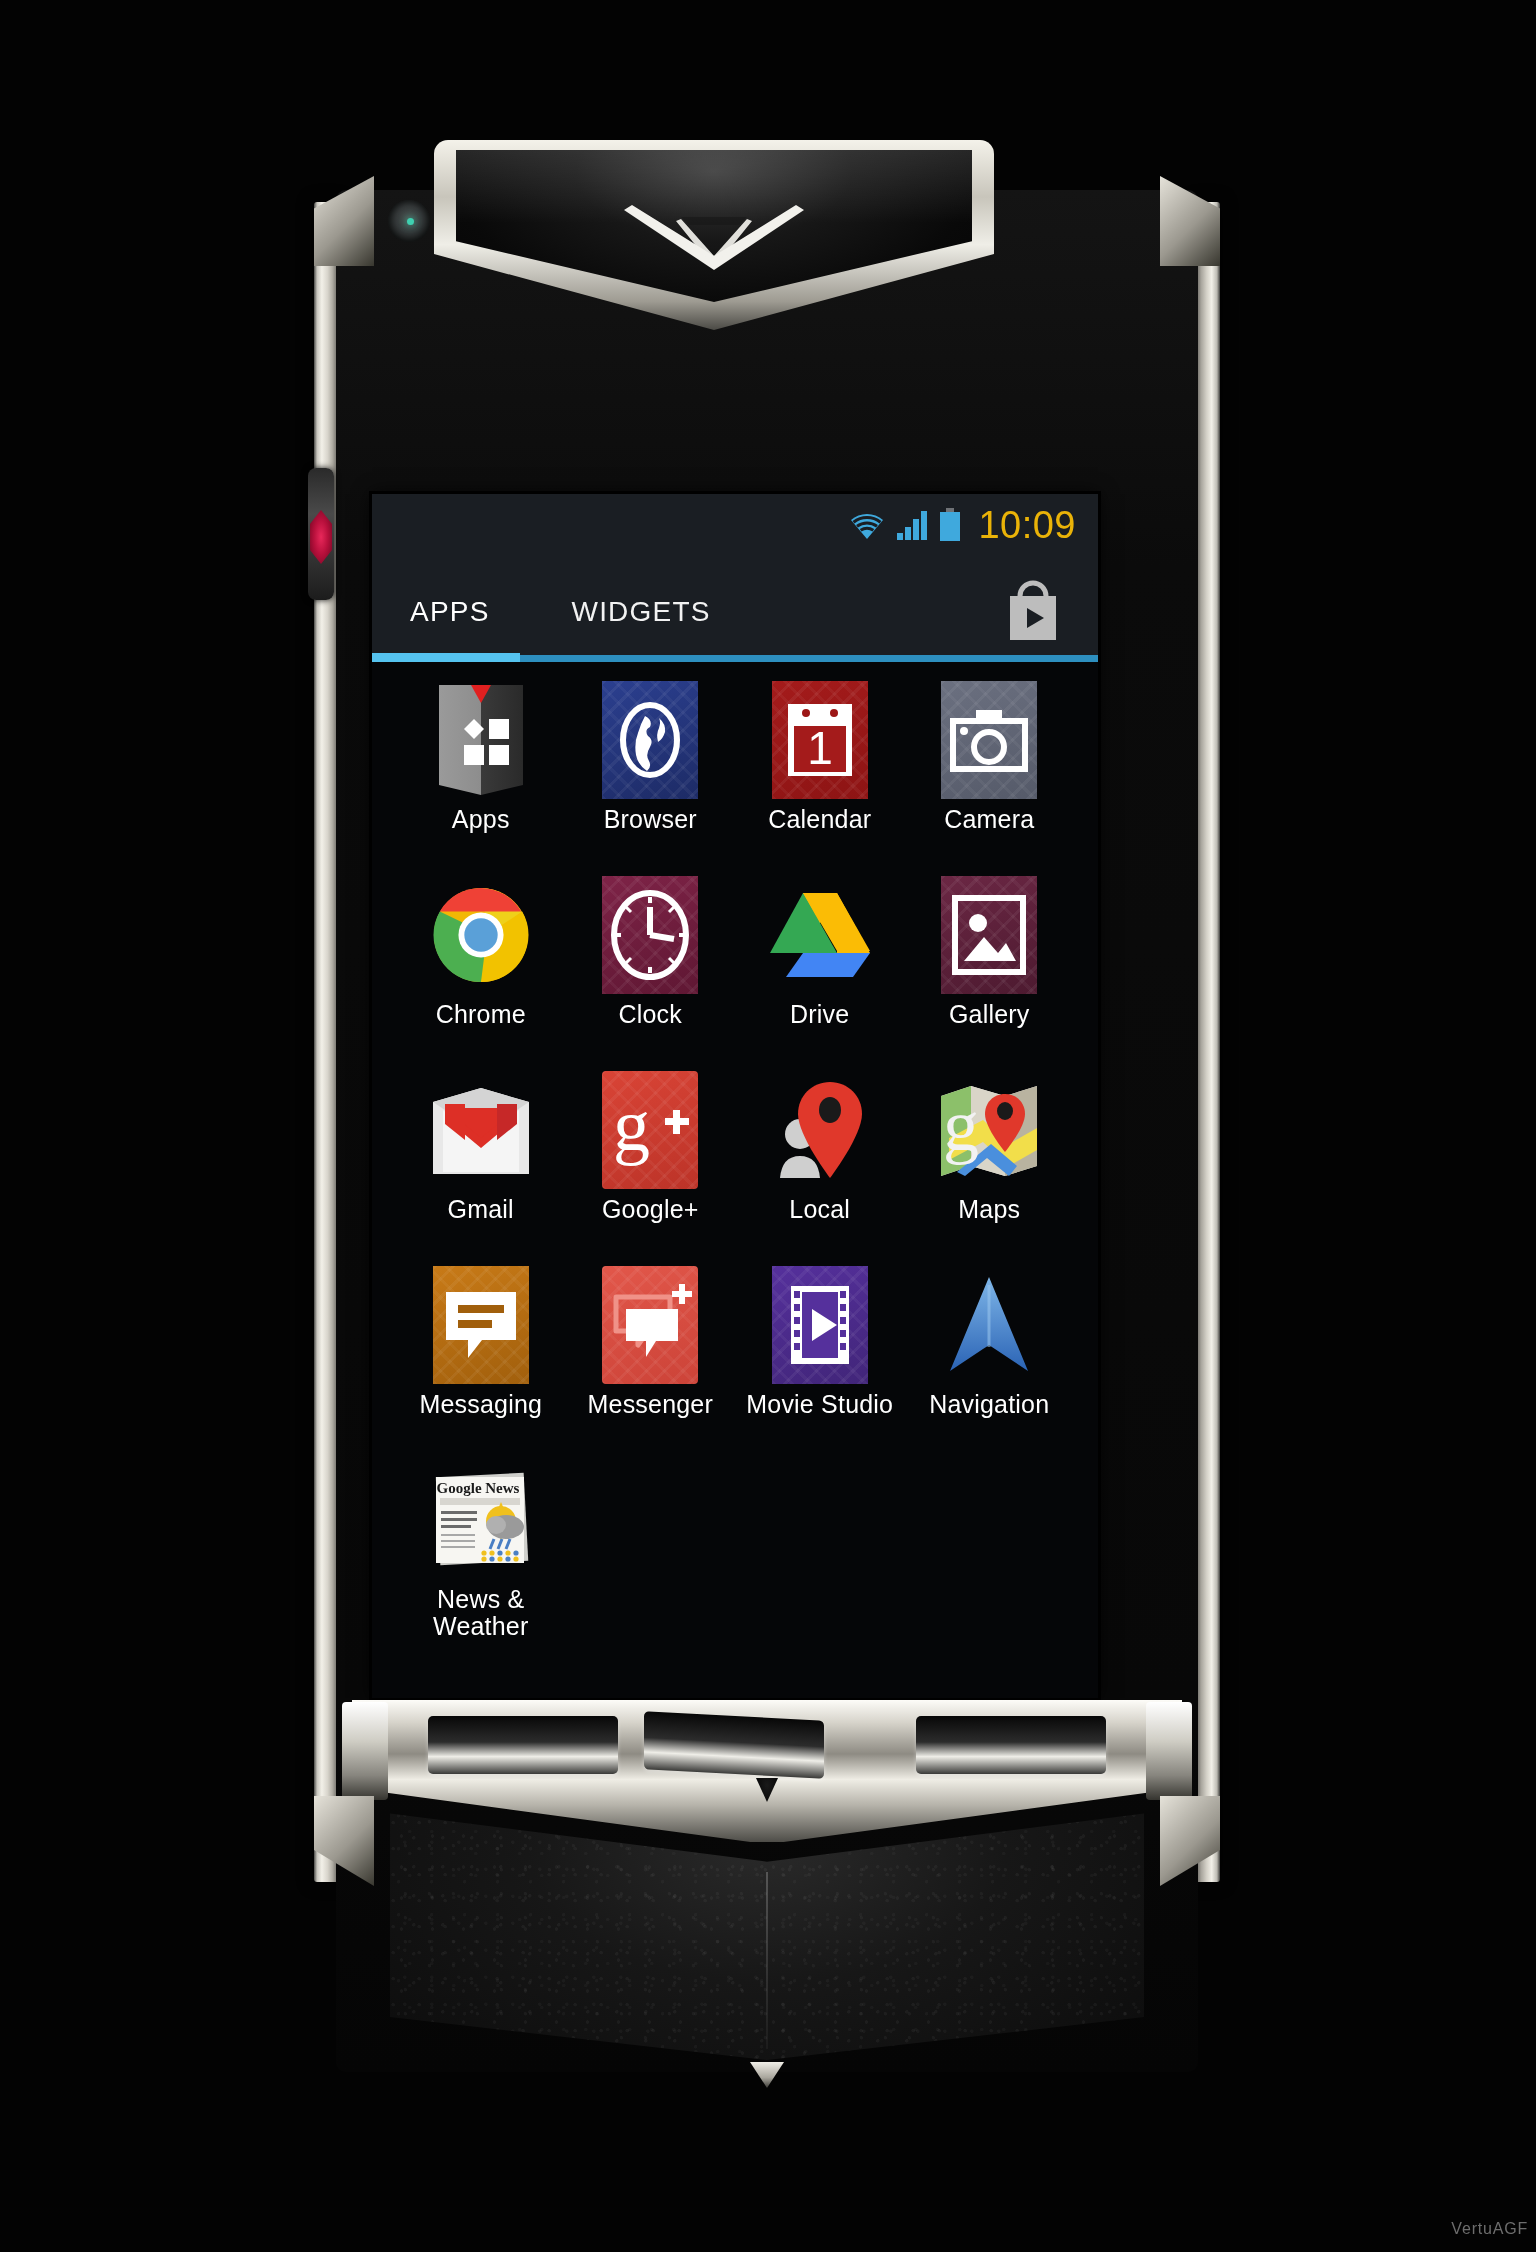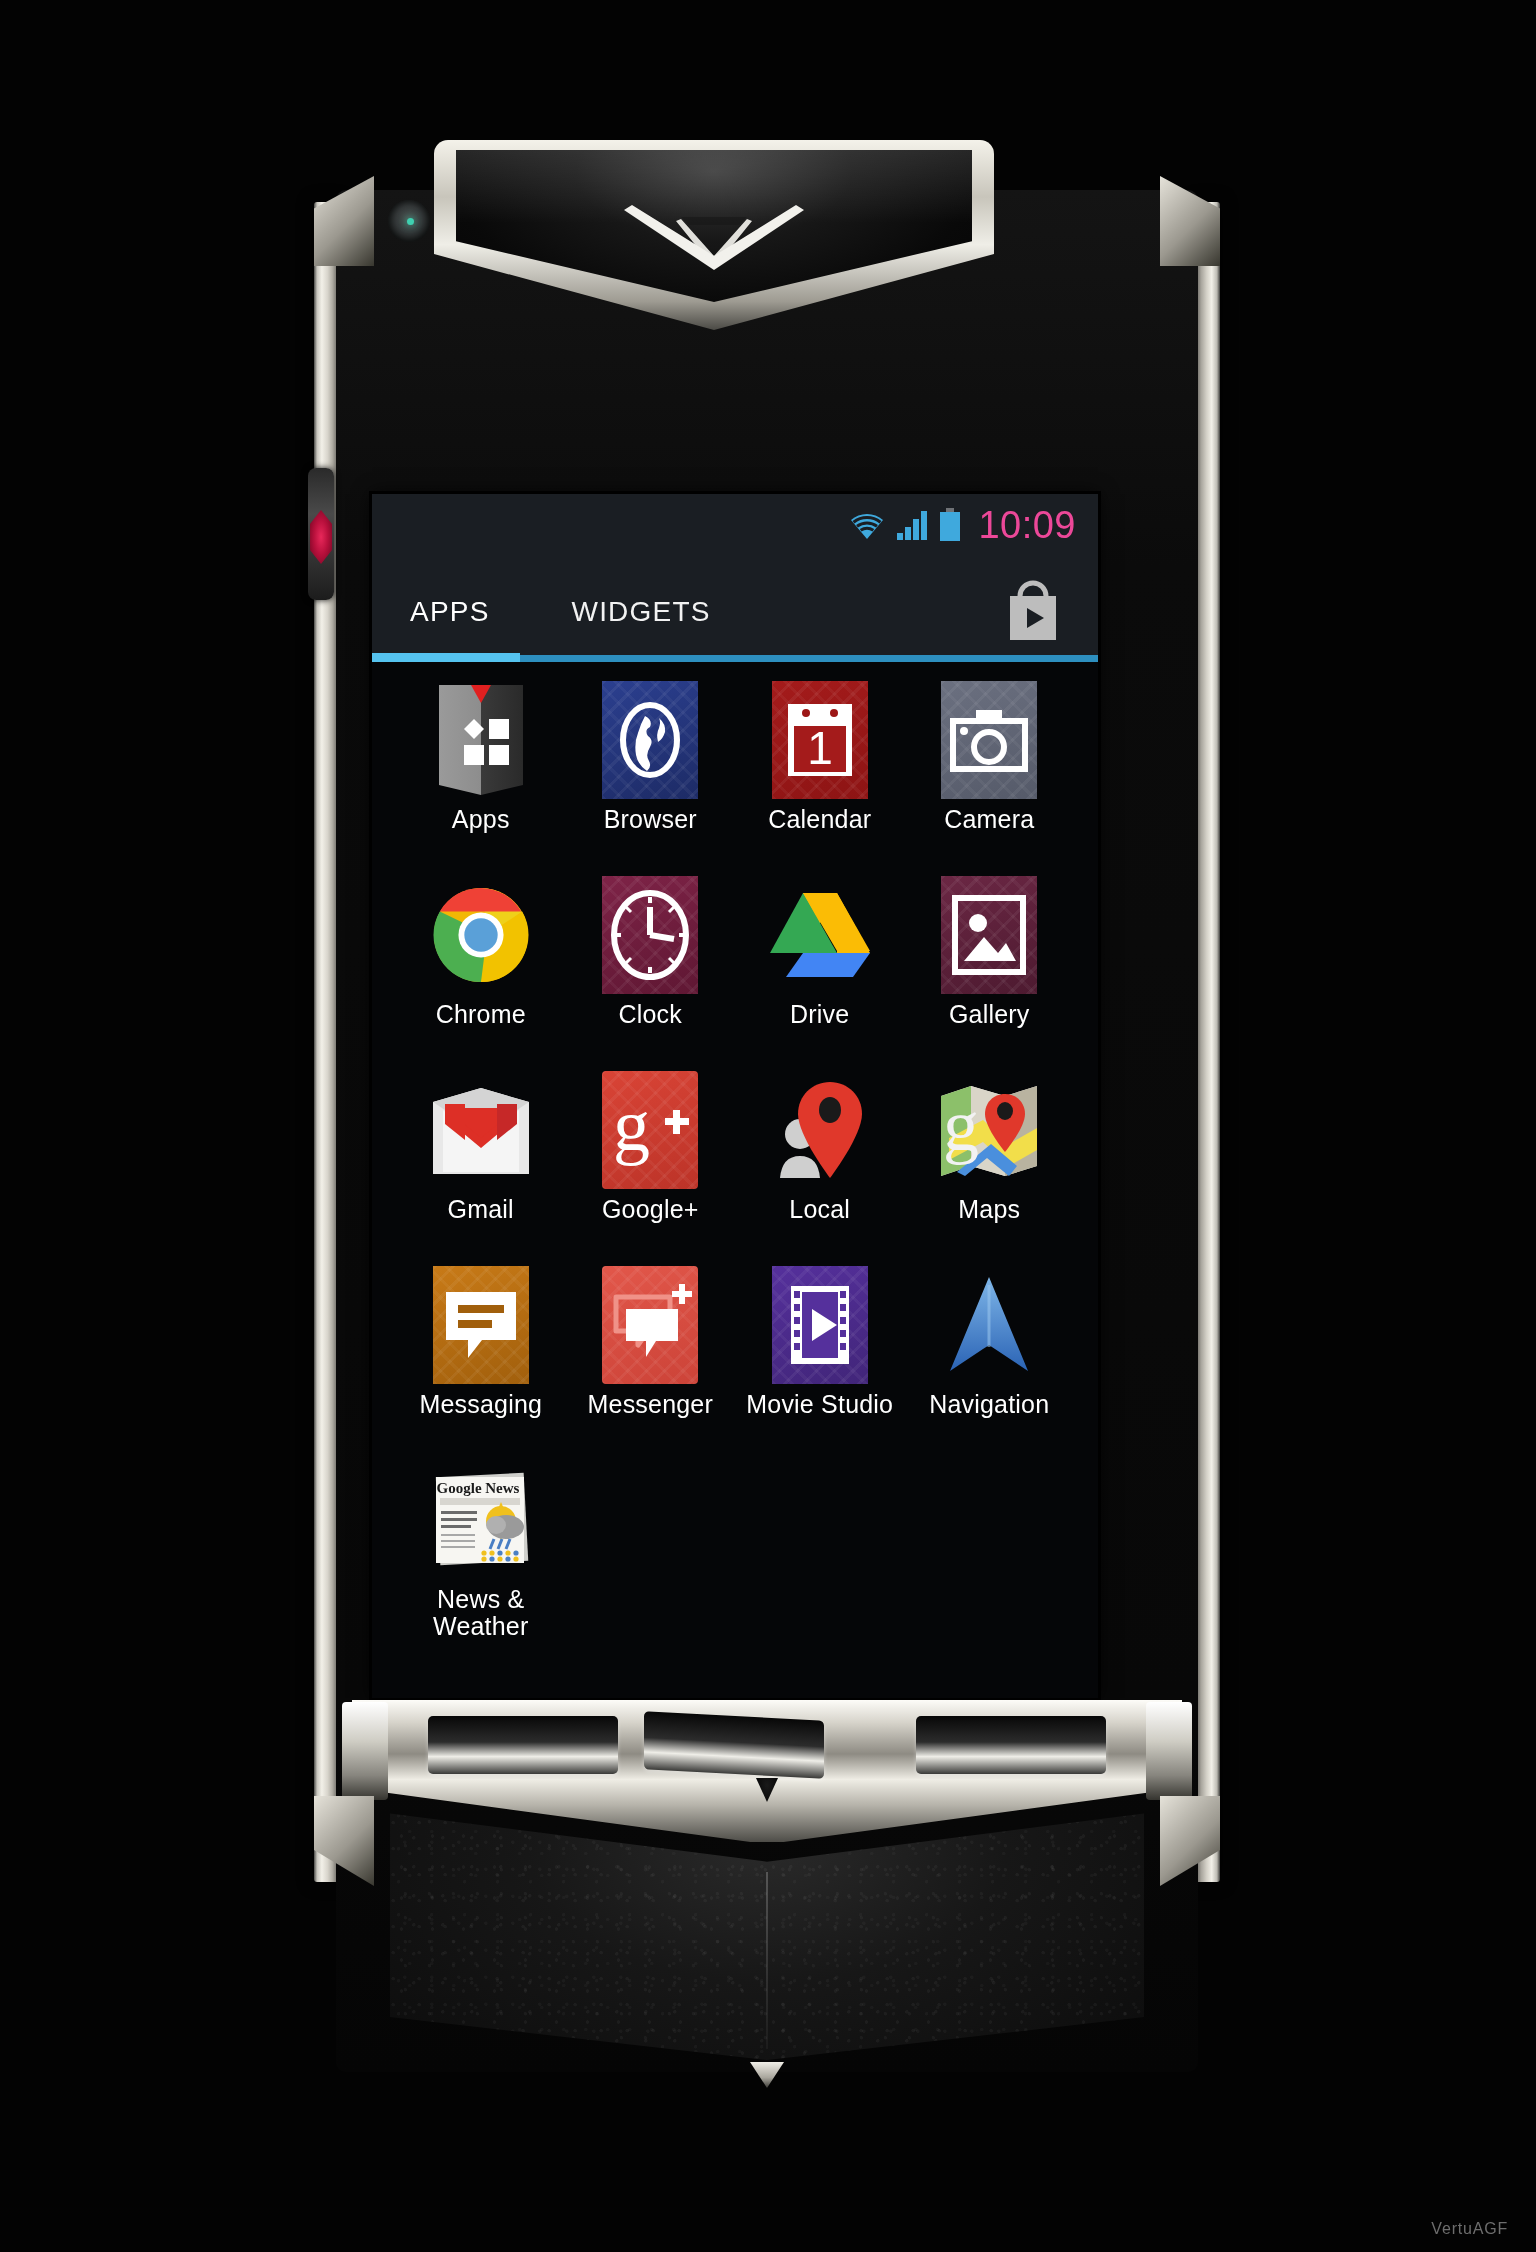--- a/index.html
+++ b/index.html
@@ -137,21 +137,21 @@
 
   
   .statusbar {
     height: 62px;
     display: flex; align-items: center; justify-content: flex-end;
     padding: 0 22px;
     background: #1a1e23;
     gap: 9px;
   }
   .statusbar .clock {
-    color: #ec4899;
+    color: #eab308;
     font-size: 38px;
     letter-spacing: .5px;
     font-family: "Liberation Sans", sans-serif;
     margin-left: 8px;
   }
   .sb-icon { display:block; }
 
   
   .tabbar {
     position: relative;
@@ -314,21 +314,21 @@
     left: 50%; bottom: -16px;
     transform: translateX(-50%);
     width: 34px; height: 26px;
     background: linear-gradient(180deg,#f0eee7,#a9a69d 60%,#3c3b36);
     clip-path: polygon(0 0,100% 0,50% 100%);
   }
 
   
   .watermark {
     position: absolute;
-    right: 28px; bottom: 14px;
+    right: 8px; bottom: 14px;
     color: #6d6d6d;
     font-size: 16px;
     letter-spacing: .8px;
     font-family: "Liberation Sans", sans-serif;
   }
 </style>
 </head>
 <body>
 
 <div id="stage">

